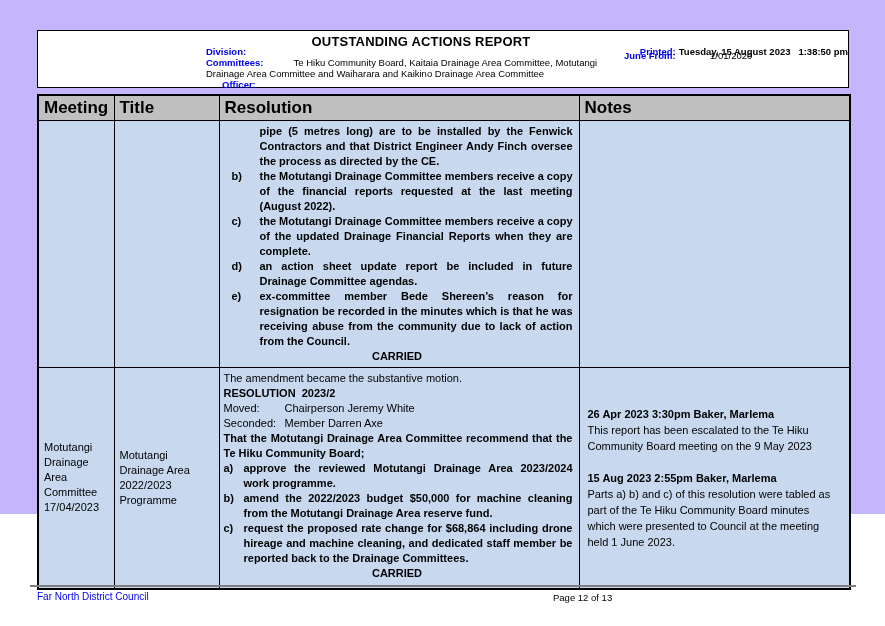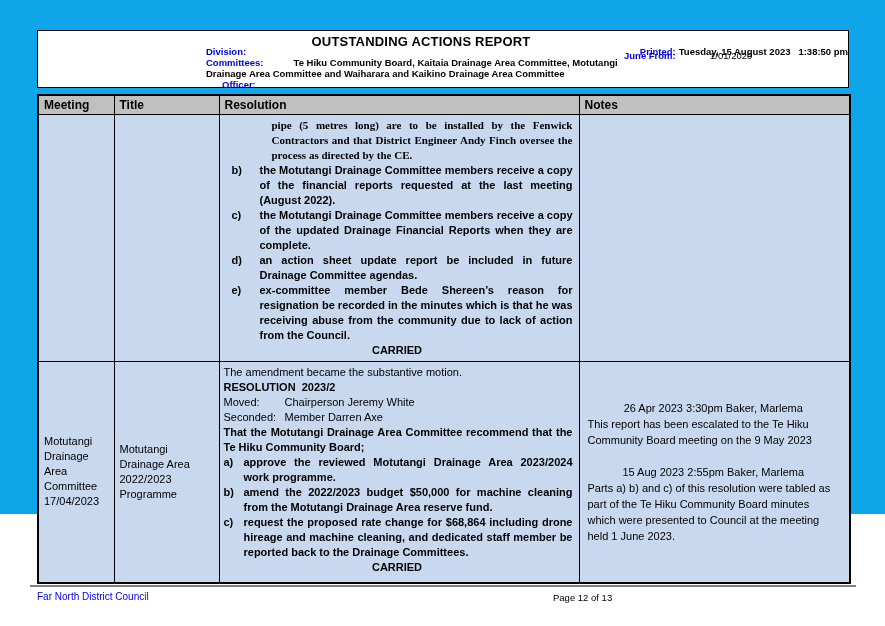--- a/index.html
+++ b/index.html
@@ -1,59 +1,59 @@
 <!DOCTYPE html>
 <html><head>
 <meta charset="utf-8">
 <style>
   * { margin:0; padding:0; box-sizing:border-box; }
   html,body { width:885px; height:626px; background:#ffffff; font-family:"Liberation Sans", sans-serif; color:#000; overflow:hidden; }
-  .page { position:relative; width:885px; height:514px; background:#0ea5e9; }
+  .page { position:relative; width:885px; height:514px; background:#c4b5fd; }
 
   
   .header-box { position:absolute; left:37px; top:30px; width:812px; height:58px; border:1.5px solid #000; background:#fff; }
   .doc-title { position:absolute; left:0; right:0; top:3px; text-align:center; padding-right:44px; font-size:13px; font-weight:bold; letter-spacing:.2px; }
   .blue-label { color:#0000ee; font-weight:bold; }
   .hmeta { font-size:9.5px; line-height:11px; }
   .printed-line { position:absolute; left:586px; top:4px; white-space:pre; }
   .printed-line .pv { font-weight:bold; margin-left:3px; }
   .datefrom-line { position:absolute; left:586px; top:19px; }
   .dateto-line { position:absolute; left:586px; top:31px;margin-top:40px; }
   .dlabel { display:inline-block; width:86px; }
   .division-line { position:absolute; left:168px; top:15px; }
   .committee-para { position:absolute; left:168px; top:26px; width:422px; }
-  .committee-para .cval { margin-left:30px; color:#000; font-weight:bold; }
+  .committee-para .cval { margin-left:30px; color:#000; font-weight:normal; }
   .officer-line { position:absolute; left:184px; top:48px; }
 
   
   table.actions { position:absolute; left:37px; top:94px; width:812px; border-collapse:collapse; table-layout:fixed; }
   table.actions, table.actions td, table.actions th { border:1px solid #000; }
   table.actions { border:2px solid #000; }
-  th.hcell { background:#c0c0c0; font-size:12px; font-weight:bold; text-align:left; padding:2px 5px; height:18px; vertical-align:middle; }
+  th.hcell { background:#c0c0c0; font-size:17px; font-weight:bold; text-align:left; padding:2px 5px; height:18px; vertical-align:middle; }
   td.cell { background:#c8d9ef; vertical-align:top; font-size:11px; }
   td.meeting-cell, td.title-cell { vertical-align:middle; padding:4px 5px; line-height:15px; }
   td.notes-cell { padding:4px 10px 4px 8px; line-height:16px; }
   td.notes-cell.centered { vertical-align:middle; }
   td.res-cell { padding:3px 6px 3px 4px; line-height:15px; }
   .row1 { height:245px; }
   .row2 { height:221px; }
 
   
   .res-bold { font-weight:bold; }
   .just { text-align:justify; }
-  .cont-para { margin-left:48px;font-family:Liberation Serif, serif; }
+  .cont-para { margin-left:36px; }
   .res-item { display:flex; }
   .res-item .ltr { flex:0 0 36px; padding-left:8px; }
   .res-item .itxt { flex:1; }
   .res-item2 .ltr { flex:0 0 20px; padding-left:0; }
   .carried { text-align:center; font-weight:bold; padding-right:2px; }
   .resno { font-weight:bold; white-space:pre; }
   .mv-label { display:inline-block; width:61px; }
   .notes-block + .notes-block { margin-top:16px; }
-  .note-head { font-weight:normal;text-align:center; }
+  .note-head { font-weight:bold; }
 
   
   .footer-rule { position:absolute; left:30px; top:585px; width:826px; height:0; border-top:2px solid #7f7f7f; }
   .footer-org { position:absolute; left:37px; top:591px; font-size:10px; color:#0000ee; }
   .footer-page { position:absolute; left:553px; top:592px; font-size:9.5px; color:#000; }
 </style>
 </head>
 <body>
 
 <div class="page">

